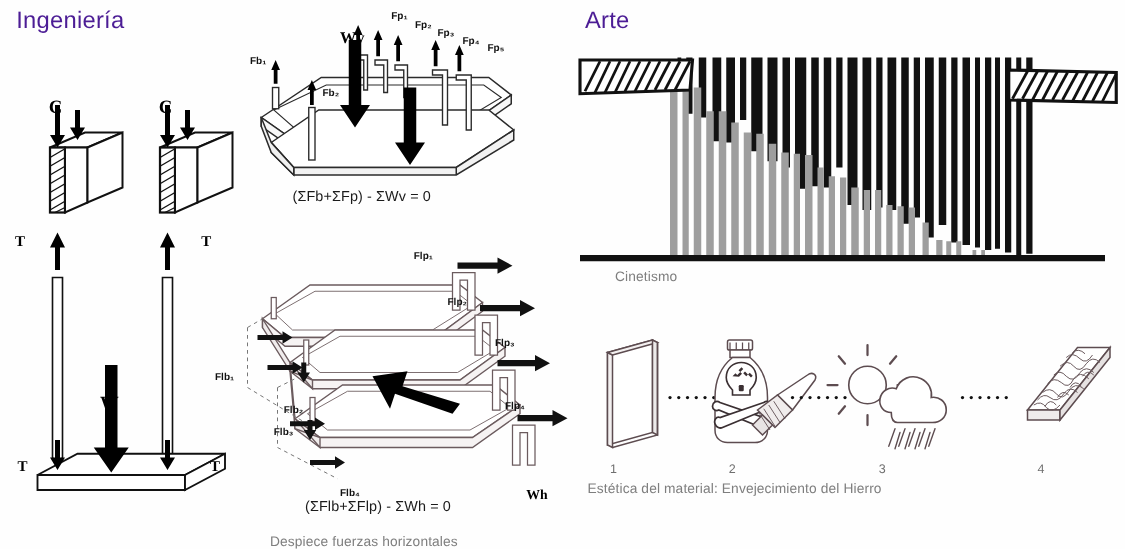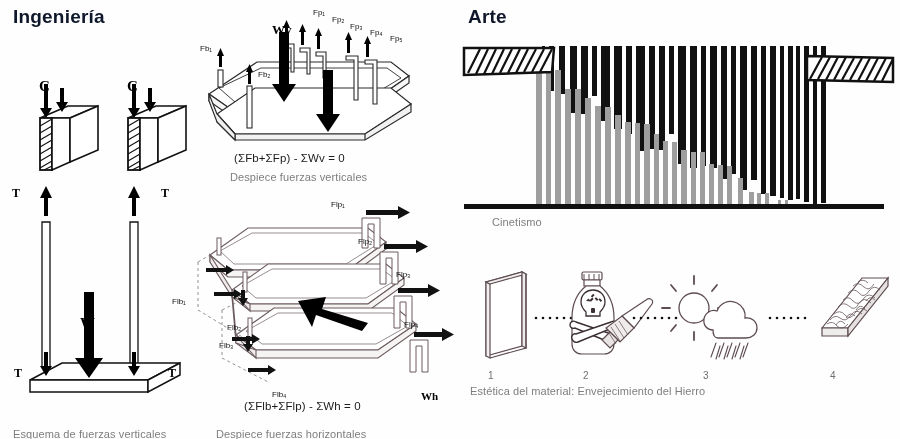--- a/index.html
+++ b/index.html
@@ -9,40 +9,40 @@
     font-family:"Liberation Sans", sans-serif;
     overflow:hidden;
     position:relative;
     color:#111;
   }
   .stage{position:absolute;left:0;top:0;width:900px;height:439px;}
   .abs{position:absolute;}
 
   .section-title{
     font-size:19px;
-    color:#0f172a;
+    color:#4c1d95;
     letter-spacing:.2px;
-    font-weight:700;
+    font-weight:400;
     white-space:nowrap;
   }
   .caption{
     font-size:11px;
     color:#7e7e7e;
     white-space:nowrap;
     letter-spacing:.1px;
   }
   .formula{
     font-size:11.5px;
     color:#1b1b1b;
     white-space:nowrap;
     letter-spacing:.1px;
   }
   .flabel{
     font-size:8px;
-    font-weight:normal;
+    font-weight:bold;
     color:#111;
     white-space:nowrap;
   }
   .bigletter{
     font-size:15px;
     font-weight:bold;
     color:#000;
     white-space:nowrap;
     font-family:"Liberation Serif", serif;
   }
@@ -155,21 +155,20 @@
   </div>
 
   <div class="abs bigletter" style="left:39px;top:78px;">C</div>
   <div class="abs bigletter" style="left:127px;top:78px;">C</div>
   <div class="abs tlabel" style="left:12px;top:186px;">T</div>
   <div class="abs tlabel" style="left:161px;top:186px;">T</div>
   <div class="abs bigletter" style="left:80px;top:315px;">W</div>
   <div class="abs tlabel" style="left:14px;top:366px;">T</div>
   <div class="abs tlabel" style="left:168px;top:366px;">T</div>
 
-  <div class="abs caption" style="left:13px;top:428px;">Esquema de fuerzas verticales</div>
 
   <div class="abs" style="left:195px;top:22px;width:230px;height:125px;">
     <svg width="230" height="125" viewBox="0 0 230 125">
       <g stroke="#2b2b2b" fill="#fff" stroke-width="1.2">
 
         <path d="M14,72 L62,40 L196,40 L214,54 L168,86 L34,86 Z" fill="#fff"></path>
         <path d="M14,72 L14,79 L34,93 L168,93 L214,61 L214,54 L168,86 L34,86 Z" fill="#f7f7f7"></path>
 
         <path d="M34,86 L34,93"></path>
         <path d="M168,86 L168,93"></path>
@@ -221,21 +220,20 @@
   <div class="abs flabel" style="left:200px;top:44px;">Fb₁</div>
   <div class="abs flabel" style="left:258px;top:70px;">Fb₂</div>
   <div class="abs bigletter" style="left:272px;top:22px;font-size:13px;">Wv</div>
   <div class="abs flabel" style="left:313px;top:8px;">Fp₁</div>
   <div class="abs flabel" style="left:332px;top:15px;">Fp₂</div>
   <div class="abs flabel" style="left:350px;top:22px;">Fp₃</div>
   <div class="abs flabel" style="left:370px;top:28px;">Fp₄</div>
   <div class="abs flabel" style="left:390px;top:34px;">Fp₅</div>
 
   <div class="abs formula" style="left:234px;top:152px;">(ΣFb+ΣFp) - ΣWv = 0</div>
-  <div class="abs caption" style="left:230px;top:171px;">Despiece fuerzas verticales</div>
 
   <div class="abs" style="left:170px;top:200px;width:270px;height:195px;">
     <svg width="270" height="195" viewBox="0 0 270 195">
       <g stroke="#6b5b5e" fill="#fff" stroke-width="1.1">
 
         <path d="M40,55 L78,28 L198,28 L216,42 L178,70 L58,70 Z" fill="#fff"></path>
         <path d="M40,55 L40,62 L58,77 L178,77 L216,49 L216,42 L178,70 L58,70 Z" fill="#f6f3f3"></path>
         <path d="M50,51 L82,33 L194,33 L208,44 L176,64 L64,64 Z" fill="none" stroke-width="0.7"></path>
 
         <path d="M62,90 L98,64 L216,64 L234,78 L198,104 L80,104 Z" fill="#fff"></path>

